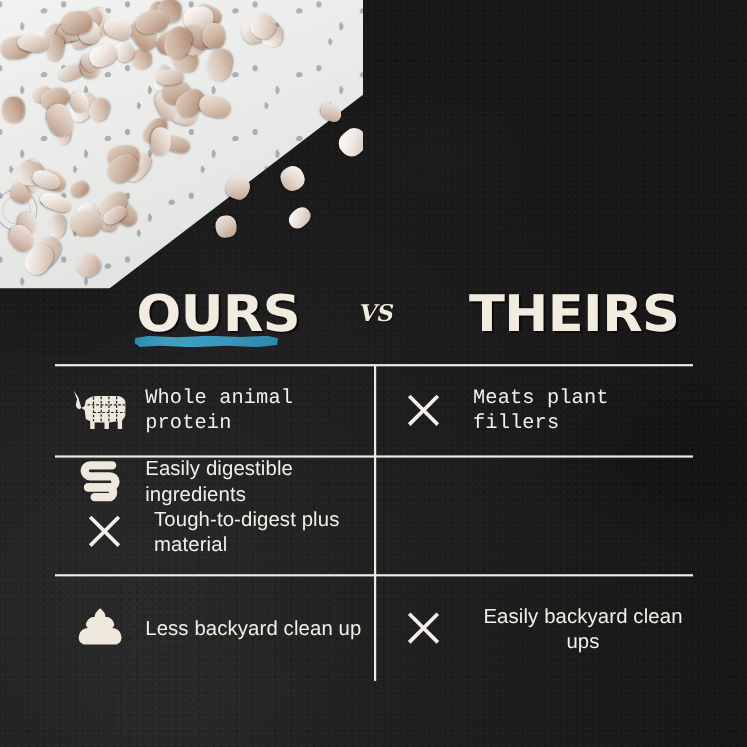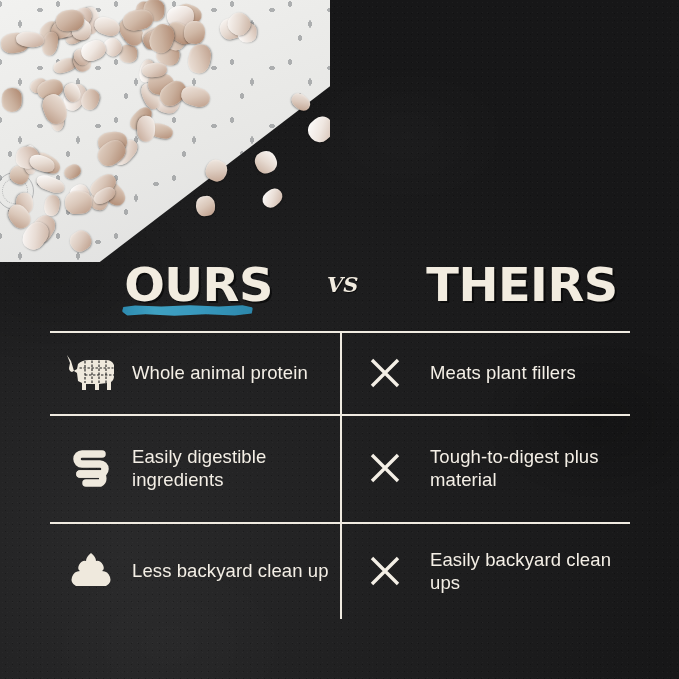--- a/index.html
+++ b/index.html
@@ -262,21 +262,21 @@
     <div class="head head-theirs">THEIRS</div>
   </div>
 
   <div class="table">
 
     <div class="hline" style="top:0px;"></div>
     <div class="hline" style="top:83px;"></div>
     <div class="hline" style="top:191px;"></div>
     <div class="vline"></div>
 
-    <div class="row" style="top:0px;height:83px;">
+    <div class="row" style="top:0px;height:83px;font-family:Liberation Mono, monospace;">
       <div class="cell cell-left">
         <div class="cell-icon">
           <svg width="54" height="42" viewBox="0 0 54 42">
             <path d="M7 9 L3 3 L6 11 L5 16 Q5 19 8 20 L13 17 L14 12 Q18 8 25 8 L42 8 Q48 8 50 13 L50 24 Q50 28 47 30 L47 38 L43 38 L43 31 L35 32 L35 38 L31 38 L31 32 L22 32 L22 38 L18 38 L18 31 L14 29 L13 21 L10 19 Z" fill="#efe9dd"></path>
             <g stroke="#1d1d1e" stroke-width="1.1" fill="none" stroke-dasharray="2.4 1.6">
               <path d="M21 9 L21 31"></path>
               <path d="M28 8.5 L28 32"></path>
               <path d="M35 8.5 L35 32"></path>
               <path d="M42 8.5 L42 31"></path>
               <path d="M15.5 16 L49.5 16"></path>
@@ -289,41 +289,41 @@
       <div class="cell cell-right">
         <div class="cell-icon">
           <svg class="x-mark" width="32" height="32" viewBox="0 0 32 32">
             <path d="M3 3 L29 29 M29 3 L3 29" stroke="#f4efe6" stroke-width="3.4" stroke-linecap="butt"></path>
           </svg>
         </div>
         <div class="cell-text">Meats plant fillers</div>
       </div>
     </div>
 
-    <div class="row" style="top:83px;height:108px;">
+    <div class="row" style="top:83px;height:108px;flex-direction:column;">
       <div class="cell cell-left">
         <div class="cell-icon">
           <svg width="46" height="40" viewBox="0 0 46 40">
             <path d="M34 6 H14 a5 5 0 0 0 0 10 h18 a5 5 0 0 1 0 10 H12" fill="none" stroke="#efe9dd" stroke-width="7.5" stroke-linecap="round" stroke-linejoin="round"></path>
             <path d="M12 26 h20 a5 5 0 0 1 0 9 H18" fill="none" stroke="#efe9dd" stroke-width="7.5" stroke-linecap="round" stroke-linejoin="round"></path>
           </svg>
         </div>
         <div class="cell-text">Easily digestible ingredients</div>
       </div>
       <div class="cell cell-right">
         <div class="cell-icon">
           <svg class="x-mark" width="32" height="32" viewBox="0 0 32 32">
             <path d="M3 3 L29 29 M29 3 L3 29" stroke="#f4efe6" stroke-width="3.4" stroke-linecap="butt"></path>
           </svg>
         </div>
         <div class="cell-text">Tough-to-digest plus material</div>
       </div>
     </div>
 
-    <div class="row" style="top:191px;height:97px;">
+    <div class="row" style="top:191px;height:97px;text-align:center;">
       <div class="cell cell-left">
         <div class="cell-icon">
           <svg width="48" height="40" viewBox="0 0 48 40">
             <path d="M24 2 q5 4 5 8 q4 -1 7 4 q2 4 -1 6 q6 0 8 6 q2 6 -4 9 H9 q-6 -3 -4 -9 q2 -6 8 -6 q-3 -2 -1 -6 q3 -5 7 -4 q0 -4 5 -8 Z" fill="#efe9dd"></path>
           </svg>
         </div>
         <div class="cell-text">Less backyard clean up</div>
       </div>
       <div class="cell cell-right">
         <div class="cell-icon">

